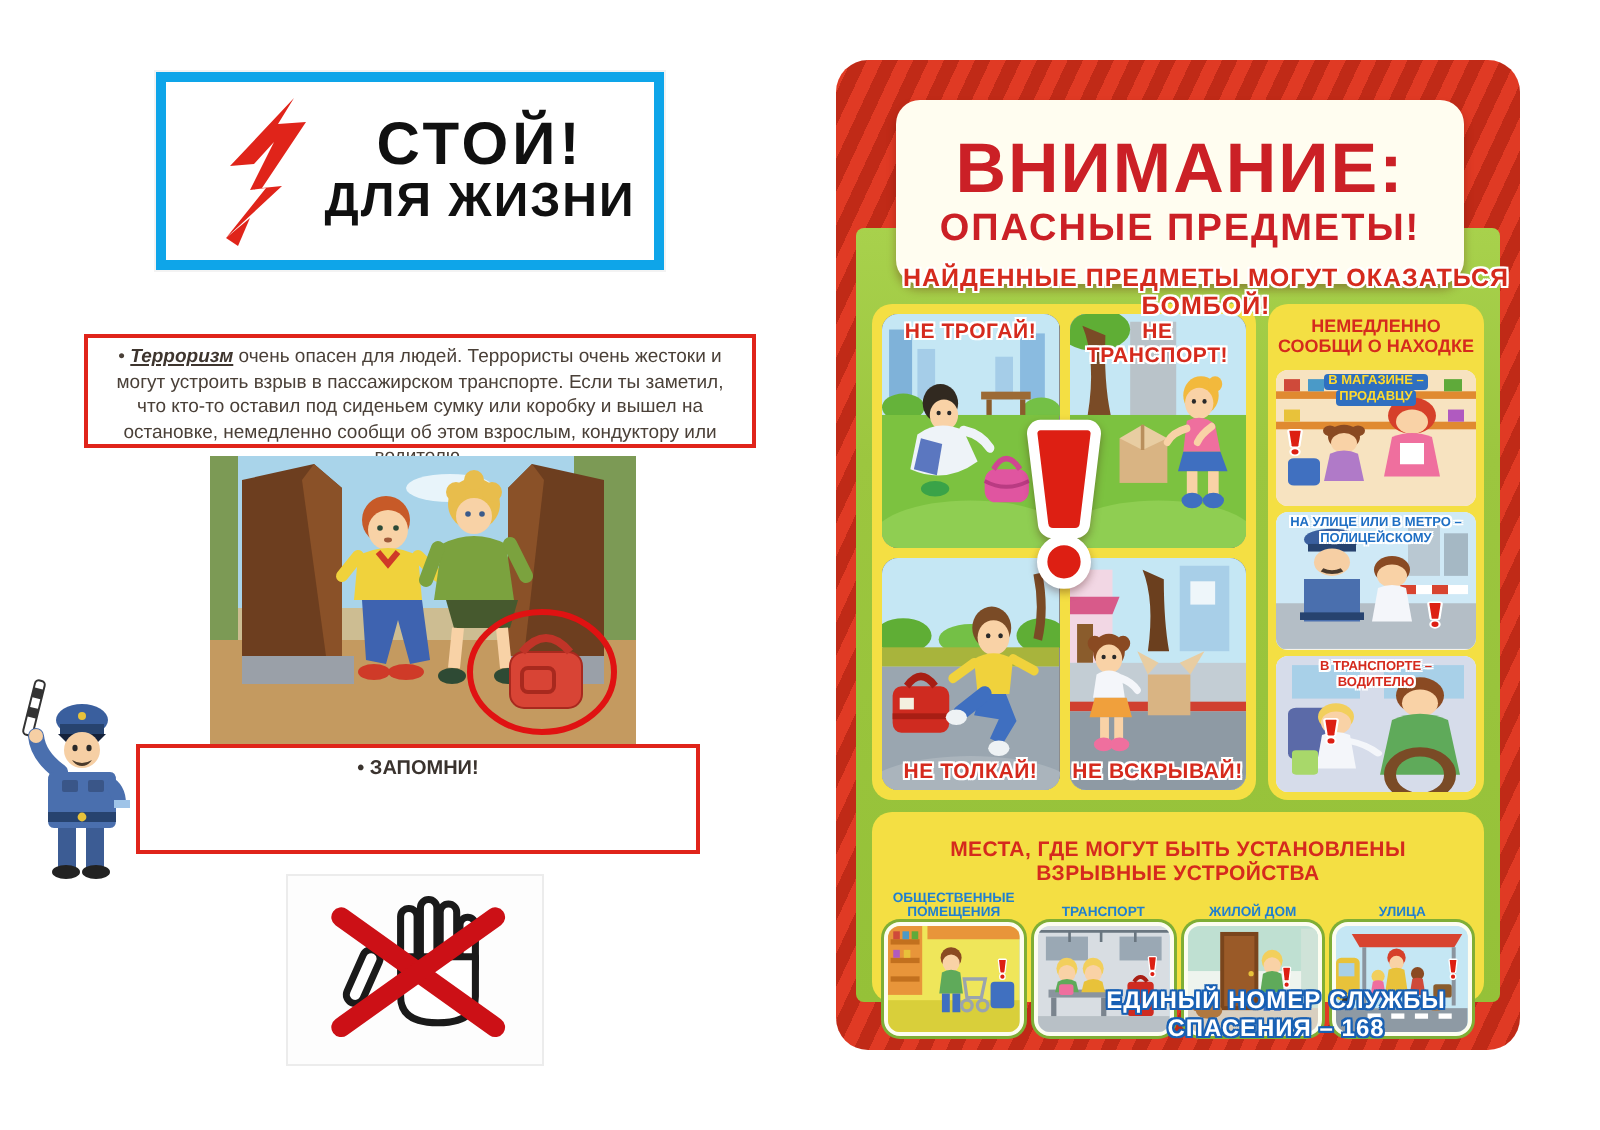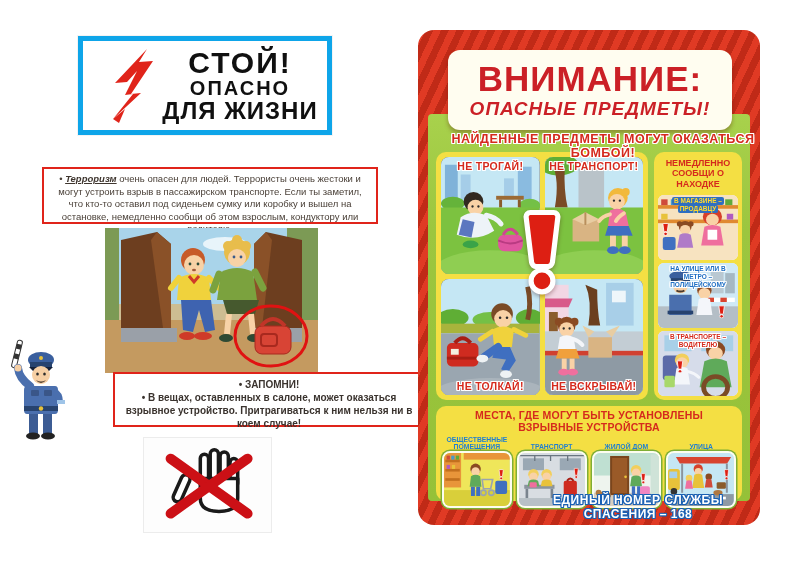--- a/index.html
+++ b/index.html
@@ -18,70 +18,70 @@
   .stop-l3{font-size:24px;letter-spacing:1px;}
 
   .terror-box{position:absolute;left:42px;top:167px;width:336px;height:57px;
               border:2px solid #e0241a;background:#fff;padding:4px 7px;
               font-size:9.5px;line-height:1.32;color:#4a4038;text-align:center;}
   .terror-box .lead{font-weight:bold;font-style:italic;color:#3e352e;text-decoration:underline;}
 
   .bus-scene{position:absolute;left:105px;top:228px;width:213px;height:145px;}
   .policeman{position:absolute;left:5px;top:338px;width:67px;height:102px;}
 
-  .remember-box{position:absolute;left:68px;top:372px;width:312px;height:55px;
+  .remember-box{position:absolute;left:68px;top:372px;width:282px;height:55px;
                 border:2px solid #e0241a;background:#fff;padding:4px 8px;
-                font-size:10px;font-weight:bold;line-height:1.3;color:#3a332e;text-align:center;margin-left:45px;}
+                font-size:10px;font-weight:bold;line-height:1.3;color:#3a332e;text-align:center;}
 
   .hand-card{position:absolute;left:143px;top:437px;width:129px;height:96px;
              background:#fdfdfd;border:1px solid #ececec;display:flex;align-items:center;justify-content:center;}
 
   
   .poster{position:absolute;left:418px;top:30px;width:342px;height:495px;border-radius:16px;
           background:repeating-linear-gradient(115deg,#e03a24 0 7px,#c02a17 7px 14px);overflow:hidden;}
   .poster-green{position:absolute;left:10px;right:10px;top:84px;bottom:24px;border-radius:4px;
                 background:linear-gradient(180deg,#a8d14c 0%,#9cc63f 30%,#95c138 100%);}
-  .title-card{position:absolute;left:30px;right:28px;top:20px;height:80px;background:#fffdf0;
+  .title-card{position:absolute;left:30px;right:28px;top:20px;height:92px;background:#fffdf0;
               border-radius:12px;box-shadow:0 3px 4px rgba(90,20,10,.35);z-index:2;
               display:flex;flex-direction:column;align-items:center;justify-content:center;}
   .title-l1{font-size:35px;font-weight:800;color:#cb2026;letter-spacing:1px;line-height:1;}
-  .title-l2{font-size:19px;font-weight:800;color:#cb2026;letter-spacing:1px;margin-top:2px;font-style:italic;}
+  .title-l2{font-size:19px;font-weight:800;color:#cb2026;letter-spacing:1px;margin-top:2px;}
   .subtitle{position:absolute;top:102px;left:0;right:0;text-align:center;z-index:2;
             font-size:12.5px;font-weight:800;color:#d52a1d;letter-spacing:.5px;padding-left:28px;}
   .ow{text-shadow:-1px -1px 0 #fff,1px -1px 0 #fff,-1px 1px 0 #fff,1px 1px 0 #fff,
                   -1px 0 0 #fff,1px 0 0 #fff,0 -1px 0 #fff,0 1px 0 #fff;}
   .ob{color:#fff;text-shadow:-1px -1px 0 #1860b4,1px -1px 0 #1860b4,-1px 1px 0 #1860b4,1px 1px 0 #1860b4,
                   -1px 0 0 #1860b4,1px 0 0 #1860b4,0 -1px 0 #1860b4,0 1px 0 #1860b4;}
 
   .content-row{position:absolute;top:122px;left:18px;right:18px;height:248px;display:flex;gap:6px;z-index:1;}
   .warn-panel{flex:1;background:#f4df43;border-radius:10px;padding:5px;position:relative;
               display:grid;grid-template-columns:1fr 1fr;grid-template-rows:1fr 1fr;gap:5px;}
   .warn-cell{position:relative;border-radius:8px;overflow:hidden;background:#000000;
              box-shadow:inset 0 0 0 1px rgba(255,255,255,.55);}
   .warn-cell svg{position:absolute;inset:0;width:100%;height:100%;}
   .warn-label{position:absolute;left:0;right:0;text-align:center;font-size:10.5px;font-weight:800;
               color:#d52a1d;letter-spacing:.3px;z-index:2;}
   .warn-label.top{top:3px;} .warn-label.bottom{bottom:3px;}
   .big-excl{position:absolute;left:50%;top:26px;width:52px;height:146px;margin-left:-26px;z-index:3;
             filter:drop-shadow(0 2px 2px rgba(60,10,5,.35));}
 
-  .report-col{width:88px;background:#f4df43;border-radius:10px;padding:4px;display:flex;flex-direction:column;}
+  .report-col{width:108px;background:#f4df43;border-radius:10px;padding:4px;display:flex;flex-direction:column;}
   .report-title{font-size:9px;font-weight:800;color:#d52a1d;text-align:center;line-height:1.15;padding:2px 0 3px;}
   .report-card{flex:1;margin-top:3px;border-radius:6px;overflow:hidden;position:relative;background:#e8e0c8;
                box-shadow:inset 0 0 0 1px rgba(255,255,255,.6);}
   .report-card svg{position:absolute;inset:0;width:100%;height:100%;}
   .report-label{position:absolute;top:2px;left:2px;right:2px;z-index:2;text-align:center;
                 font-size:6.5px;font-weight:800;line-height:1.25;}
   .rl-ribbon{color:#ffd92e;}
   .rl-ribbon .rib{background:#2f6fc0;display:inline-block;padding:0 2px;border-radius:2px;}
   .rl-blue{color:#1f6fc4;}
   .rl-red{color:#d52a1d;}
 
   .places{position:absolute;left:18px;right:18px;top:376px;height:95px;background:#f4df43;
-          border-radius:10px;padding:3px 6px 5px;z-index:1;}
+          border-radius:10px;padding:13px 6px 5px;z-index:1;}
   .places-title{font-size:10.5px;font-weight:800;color:#d52a1d;text-align:center;letter-spacing:.2px;}
   .places-row{display:flex;gap:5px;margin-top:1px;}
   .place{flex:1;display:flex;flex-direction:column;}
   .place-label{height:16px;display:flex;align-items:flex-end;justify-content:center;text-align:center;
                font-size:6.8px;font-weight:800;color:#1f7fd0;line-height:1.05;}
   .place-scene{height:57px;margin-top:1px;border-radius:8px;overflow:hidden;position:relative;
                border:2px solid #fdfdf0;box-shadow:0 0 0 1.5px #7fae35;background:#cfe6f2;}
   .place-scene svg{position:absolute;inset:0;width:100%;height:100%;}
 
   .poster-footer{position:absolute;left:110px;right:12px;bottom:4px;text-align:center;z-index:2;
@@ -103,21 +103,20 @@
 
   <section>
 
     <div class="stop-sign">
       <svg width="52" height="74" viewBox="0 0 52 74">
         <polygon points="40,0 8,34 20,33 30,22 18,46 26,45 6,70 34,44 24,45 46,12 32,13" fill="#e0241a"></polygon>
         <polygon points="6,70 18,60 12,74" fill="#e0241a"></polygon>
       </svg>
       <div class="stop-text">
         <div class="stop-l1">СТОЙ!</div>
-        <div class="stop-l2">ОПАСНО</div>
         <div class="stop-l3">ДЛЯ ЖИЗНИ</div>
       </div>
     </div>
 
     <div class="terror-box">
       <span>•</span>
       <span class="lead">Терроризм</span>
       <span>очень опасен для людей. Террористы очень жестоки и могут устроить взрыв в пассажирском транспорте. Если ты заметил, что кто-то оставил под сиденьем сумку или коробку и вышел на остановке, немедленно сообщи об этом взрослым, кондуктору или водителю.</span>
     </div>
 
@@ -198,21 +197,20 @@
         <rect x="39" y="52" width="8" height="6" rx="1" fill="#3a5688"></rect>
         <rect x="24" y="76" width="9" height="20" fill="#3c5c94"></rect>
         <rect x="38" y="76" width="9" height="20" fill="#3c5c94"></rect>
         <ellipse cx="28" cy="98" rx="7" ry="3.5" fill="#222"></ellipse>
         <ellipse cx="43" cy="98" rx="7" ry="3.5" fill="#222"></ellipse>
       </svg>
     </div>
 
     <div class="remember-box">
       <div>• ЗАПОМНИ!</div>
-      <div>• В вещах, оставленных в салоне, может оказаться взрывное устройство. Притрагиваться к ним нельзя ни в коем случае!</div>
     </div>
 
     <div class="hand-card">
       <svg viewBox="0 0 100 80" width="110" height="88">
         <g fill="#fff" stroke="#1a1a1a" stroke-width="3.2" stroke-linejoin="round">
           <rect x="43" y="12" width="7.5" height="30" rx="3.7"></rect>
           <rect x="52" y="8" width="7.5" height="34" rx="3.7"></rect>
           <rect x="61" y="10" width="7.5" height="32" rx="3.7"></rect>
           <rect x="70" y="16" width="7" height="26" rx="3.5"></rect>
           <path d="M43 34 h34 v18 q0 12 -17 12 t-17 -12 z"></path>

